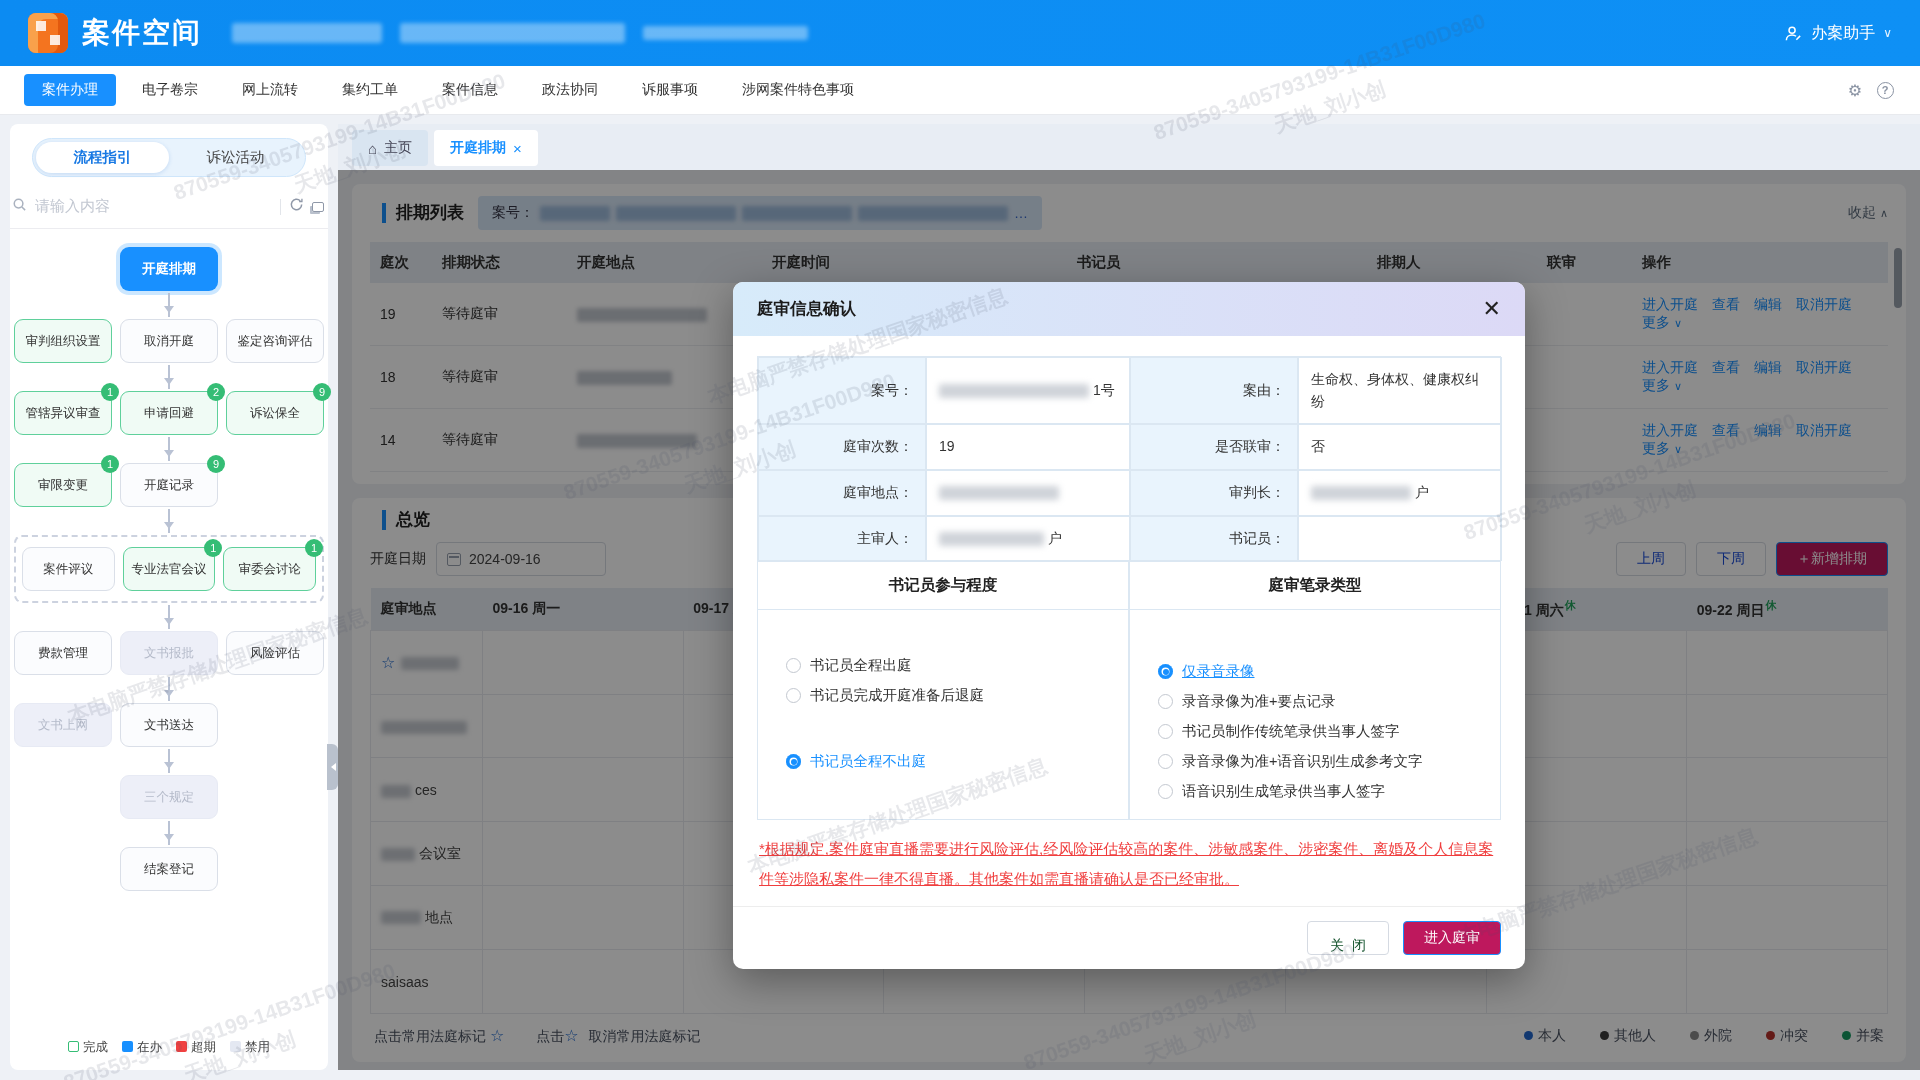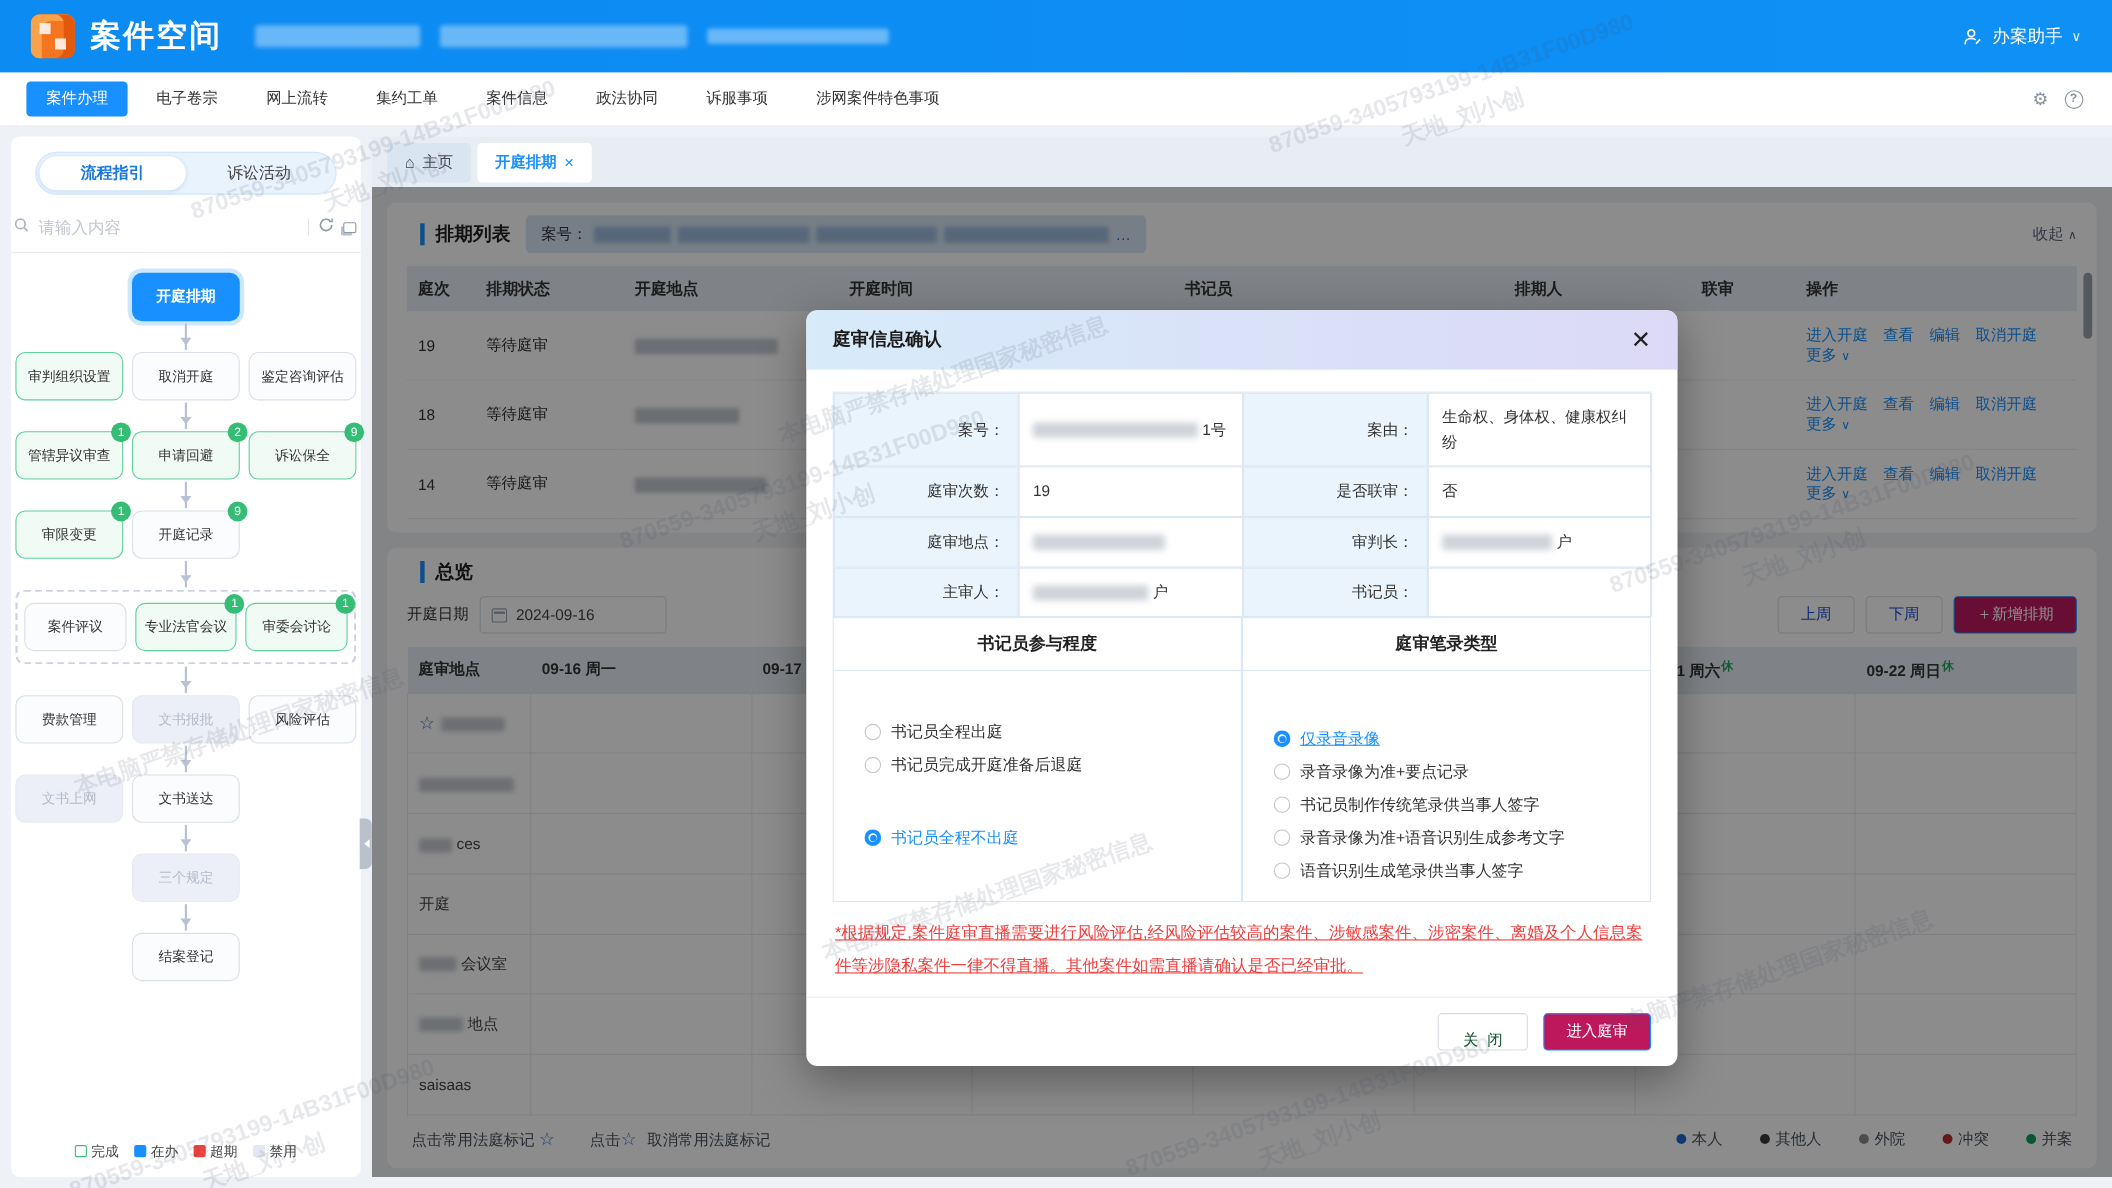--- a/index.html
+++ b/index.html
@@ -426,30 +426,20 @@
                 <td><span class="room-blur" style="width:30px"></span><span>ces</span></td>
                 <td></td>
                   <td></td>
                   <td></td>
                   <td></td>
                   <td></td>
                   <td></td>
                   <td></td>
               </tr>
               <tr>
-                <td><span>开庭</span></td>
-                <td></td>
-                  <td></td>
-                  <td></td>
-                  <td></td>
-                  <td></td>
-                  <td></td>
-                  <td></td>
-              </tr>
-              <tr>
                 <td><span class="room-blur" style="width:34px"></span><span>会议室</span></td>
                 <td></td>
                   <td></td>
                   <td></td>
                   <td></td>
                   <td></td>
                   <td></td>
                   <td></td>
               </tr>
               <tr>

